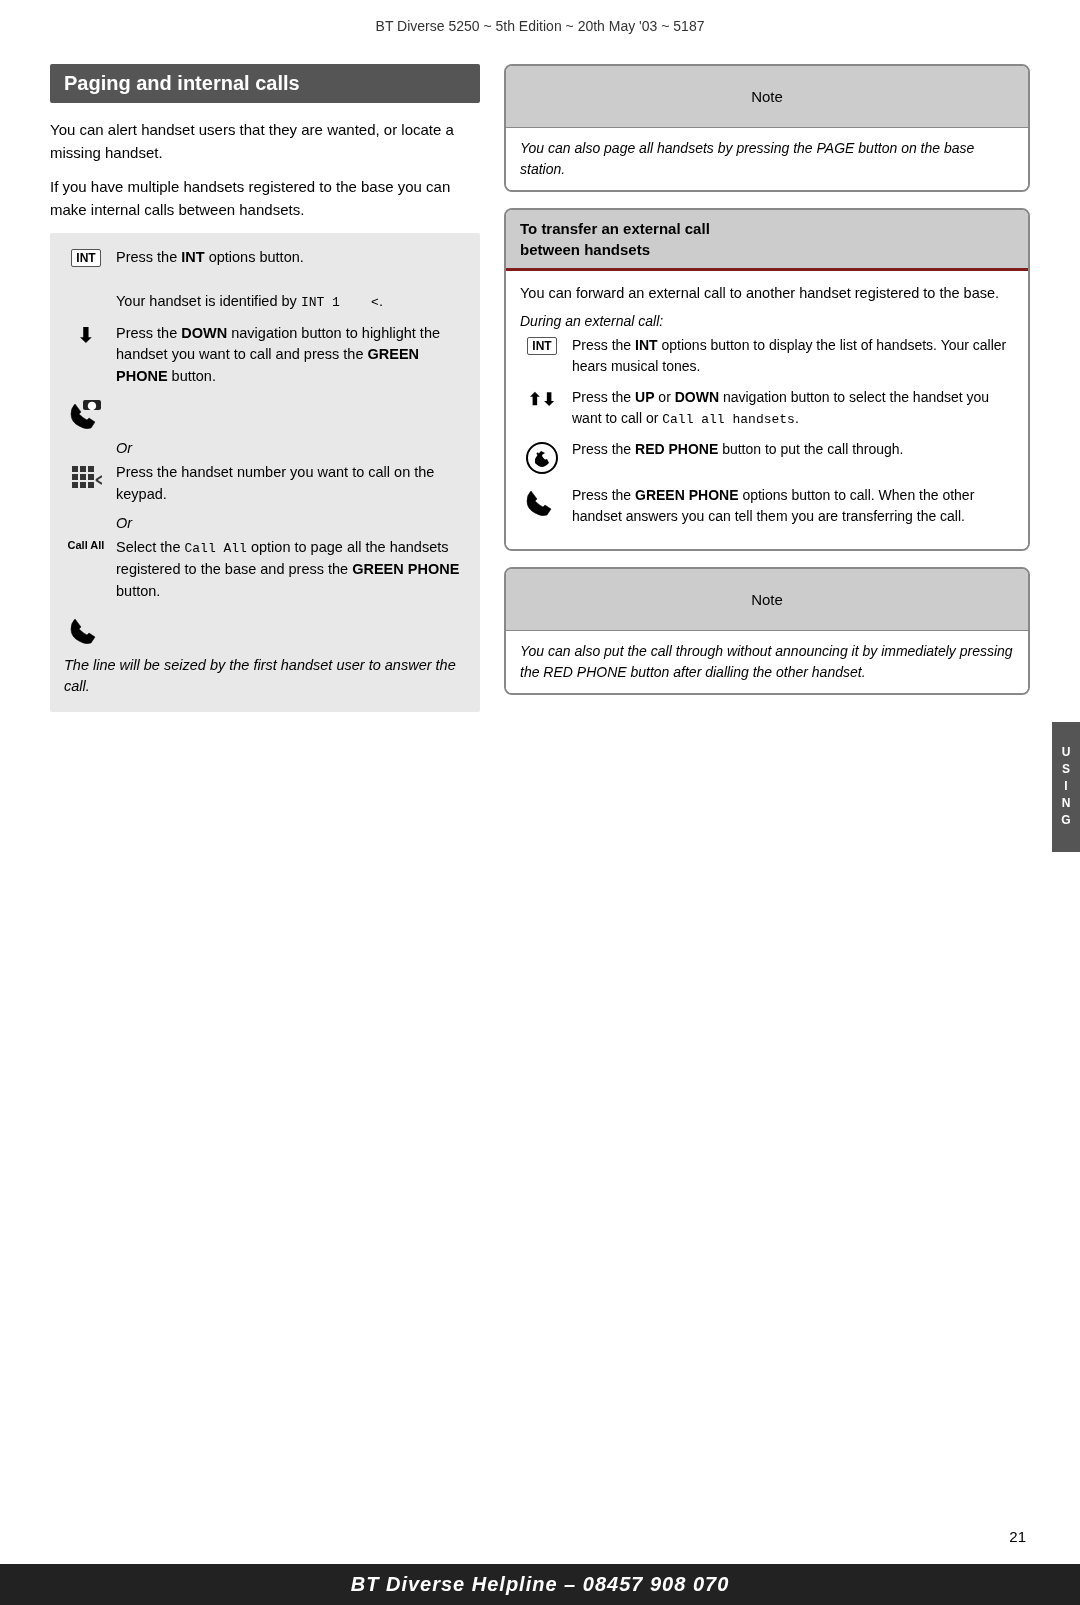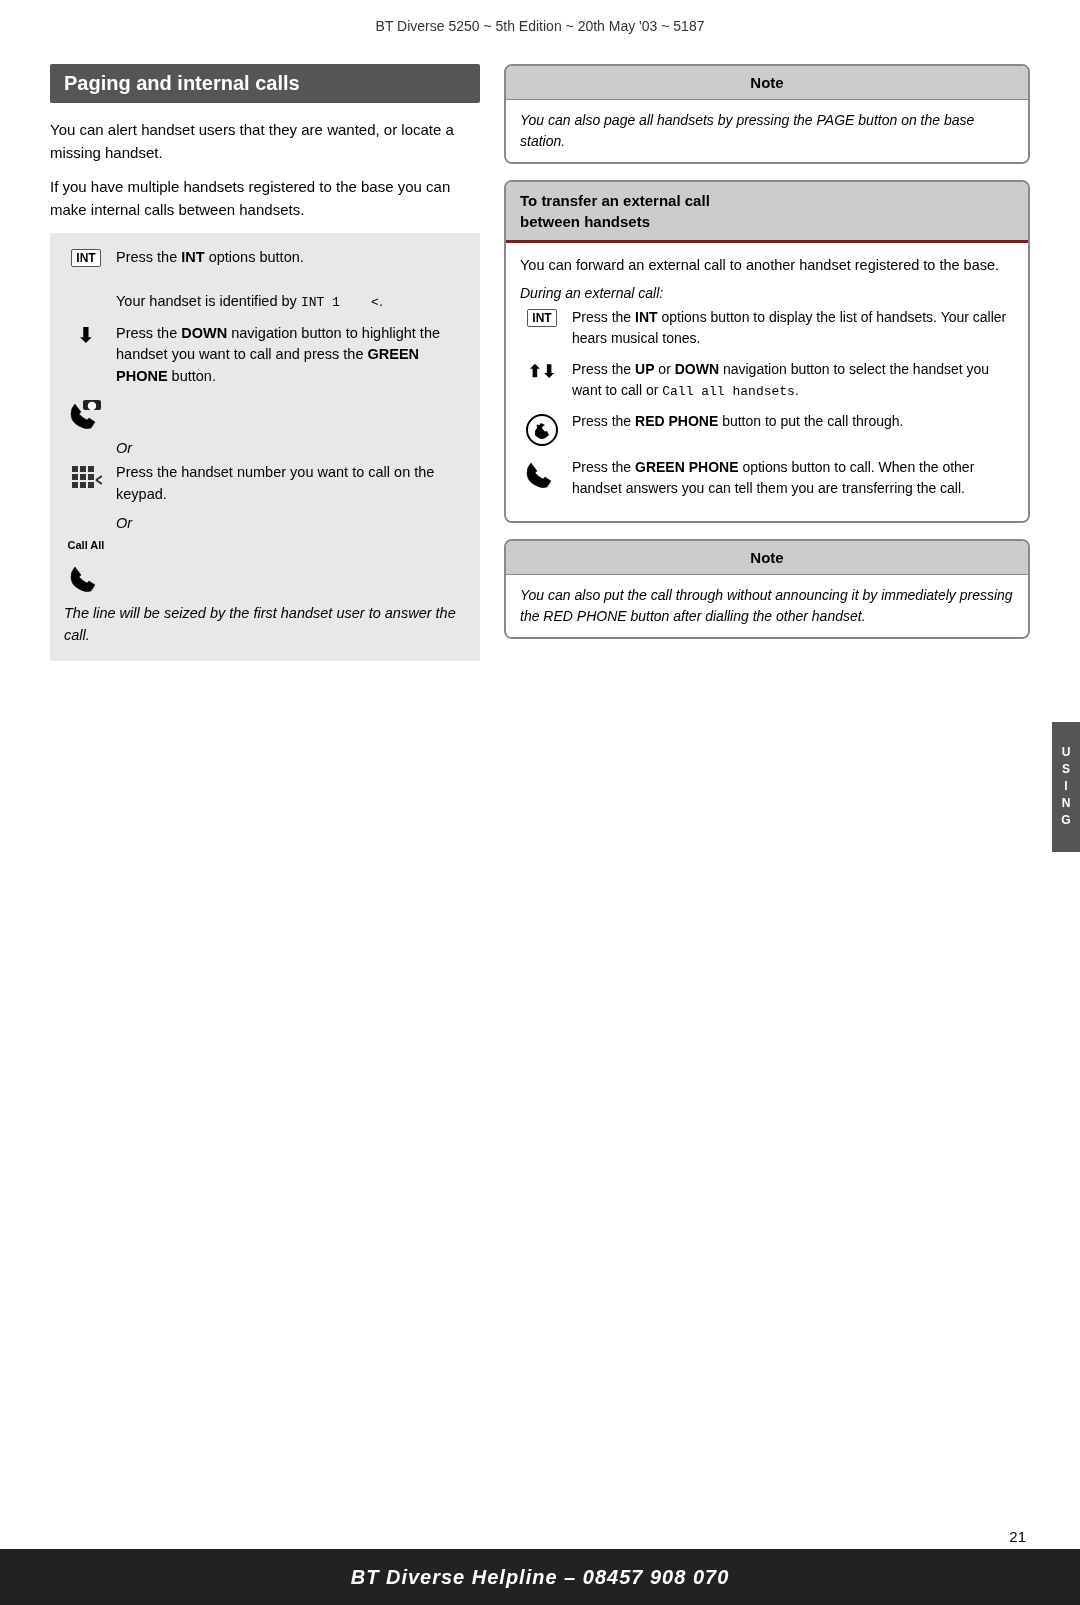--- a/index.html
+++ b/index.html
@@ -116,23 +116,23 @@
     
     .note-box {
       border: 2px solid #888;
       border-radius: 8px;
       padding: 0;
       overflow: hidden;
     }
     .note-box-header {
       background: #ccc;
       text-align: center;
-      font-weight: bold;
+      font-weight: normal;
       font-size: 15px;
-      padding: 8px 0;
+      padding: 22px 0;
       border-bottom: 1px solid #888;
     }
     .note-box-body {
       padding: 10px 14px;
       font-style: italic;
       font-size: 14px;
       line-height: 1.5;
       background: #fff;
     }
     .note-box-body b {
@@ -190,21 +190,21 @@
     }
     .transfer-text b {
       font-weight: bold;
     }
     
     .page-footer {
       position: absolute;
       bottom: 0;
       left: 0;
       right: 0;
-      height: 56px;
+      height: 41px;
       background: #222;
       display: flex;
       align-items: center;
       justify-content: center;
     }
     .footer-text {
       color: #fff;
       font-style: italic;
       font-weight: bold;
       font-size: 20px;
@@ -306,20 +306,23 @@
           Press the handset number you want to call on the keypad.
         </div>
       </div>
 
       <div class="or-text"><i>Or</i></div>
 
       <div class="instruction-row">
         <div class="icon-cell">
           <span class="icon-call-all">Call All</span>
         </div>
+        <div class="instruction-text">
+          Select the <span class="monospace">Call All</span> option to page all the handsets registered to the base and press the <b>GREEN PHONE</b> button.
+        </div>
       </div>
 
       <div class="instruction-row">
         <div class="icon-cell">
           <svg class="phone-green-svg" width="34" height="30" viewBox="0 0 34 30">
             <path d="M6 4 Q2 8 2 14 Q2 22 10 26 Q16 30 22 28 L26 22 L20 18 L18 20 Q14 18 10 14 L12 12 Z" fill="#000" stroke="#000" stroke-width="0.5"></path>
           </svg>
         </div>
         <div class="instruction-text"></div>
       </div>

